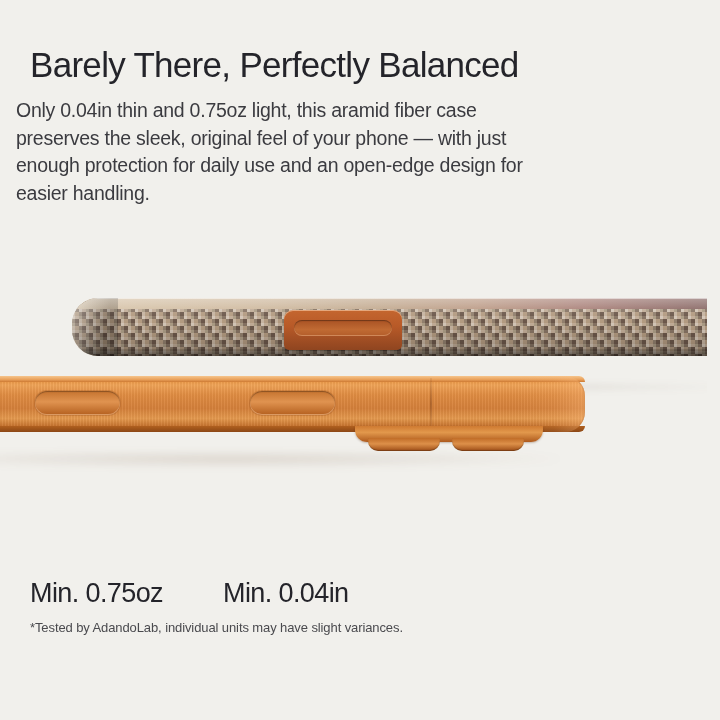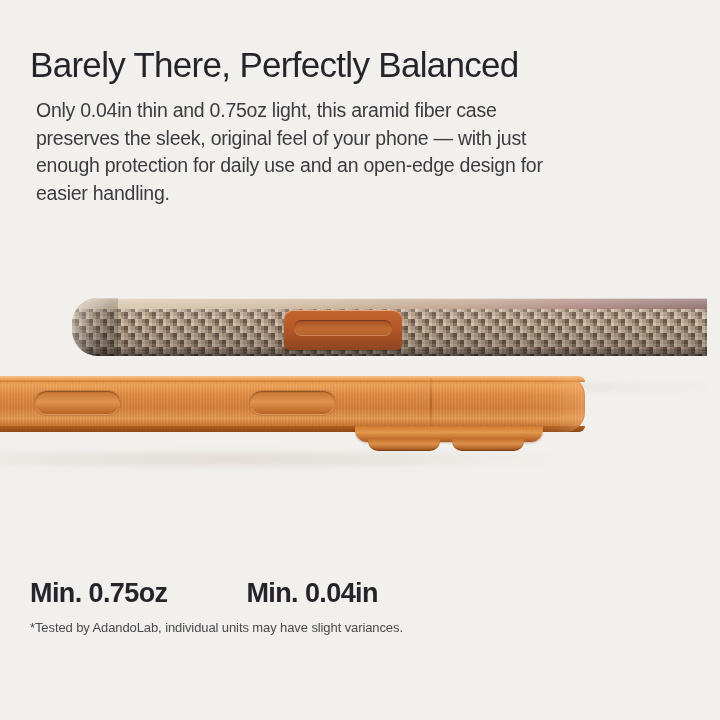--- a/index.html
+++ b/index.html
@@ -29,45 +29,44 @@
     top: 44px;
     font-size: 35px;
     line-height: 42px;
     font-weight: 400;
     letter-spacing: -0.7px;
     color: #24242a;
     white-space: nowrap;
   }
   .body-copy {
     position: absolute;
-    left: 36px;
+    left: 16px;
     top: 97px;
     width: 545px;
     font-size: 19.5px;
     line-height: 27.5px;
     letter-spacing: -0.25px;
     color: #3b3b40;
   }
 
   
   .stats {
     position: absolute;
     left: 30px;
     top: 578px;
     display: flex;
     align-items: flex-start;
-    font-weight: bold;
   }
   .stat {
     font-size: 27px;
     letter-spacing: -0.6px;
     color: #24242a;
     white-space: nowrap;
   }
-  .stat.second { margin-left: 79px; }
+  .stat.second { margin-left: 60px; }
   .disclaimer {
     position: absolute;
     left: 30px;
     top: 620px;
     font-size: 13px;
     letter-spacing: -0.1px;
     color: #4a4a4e;
     white-space: nowrap;
   }
 

